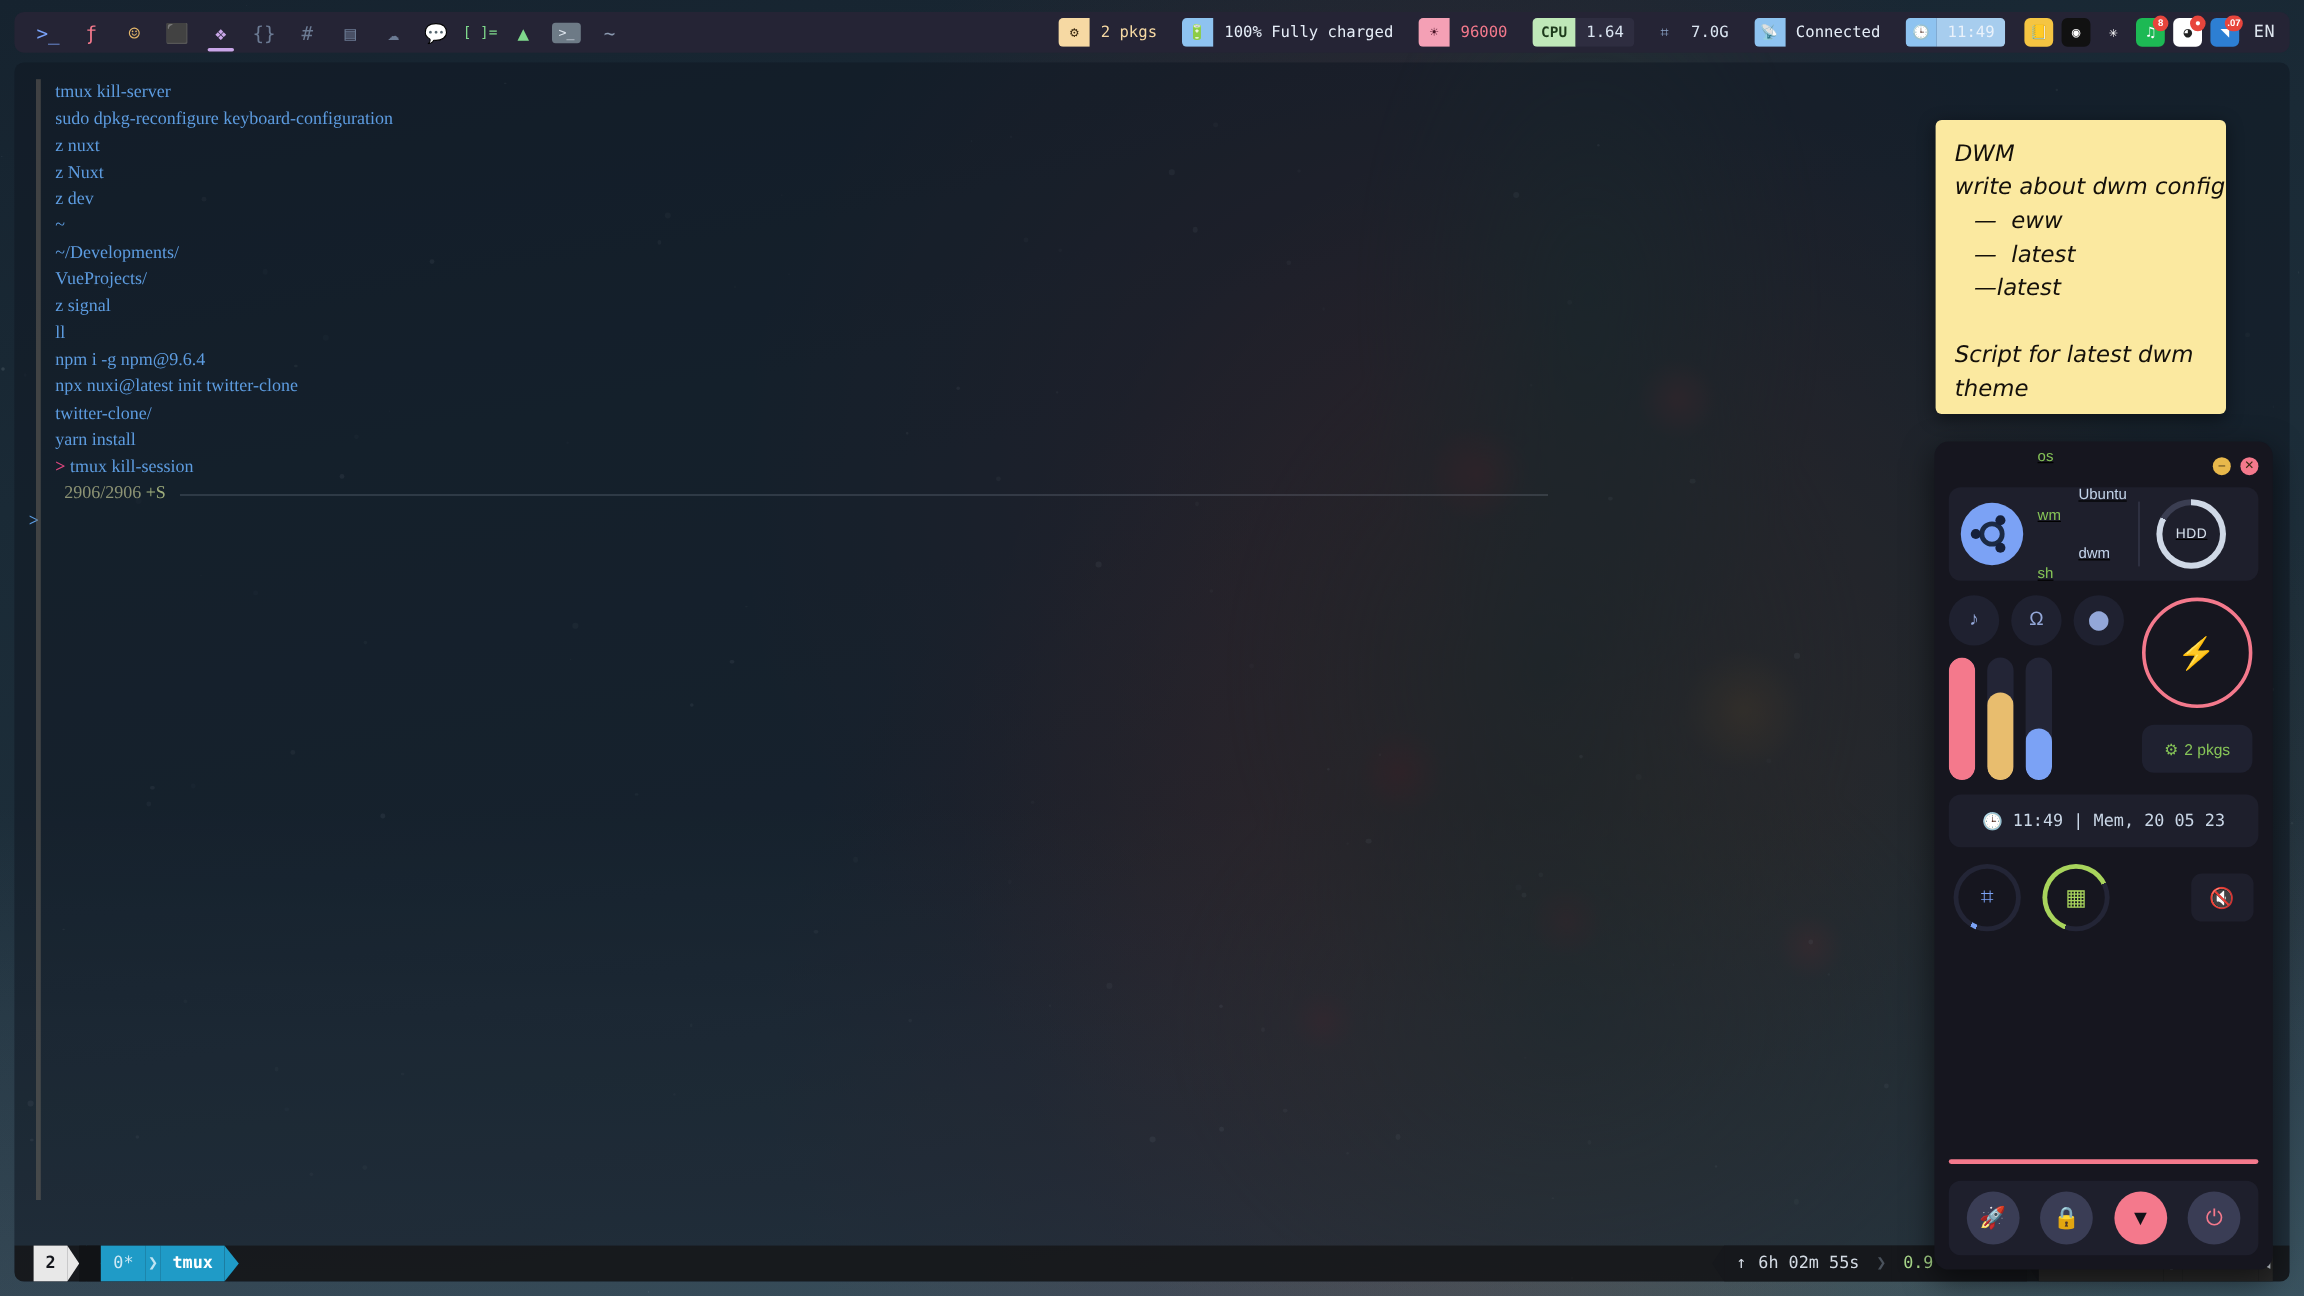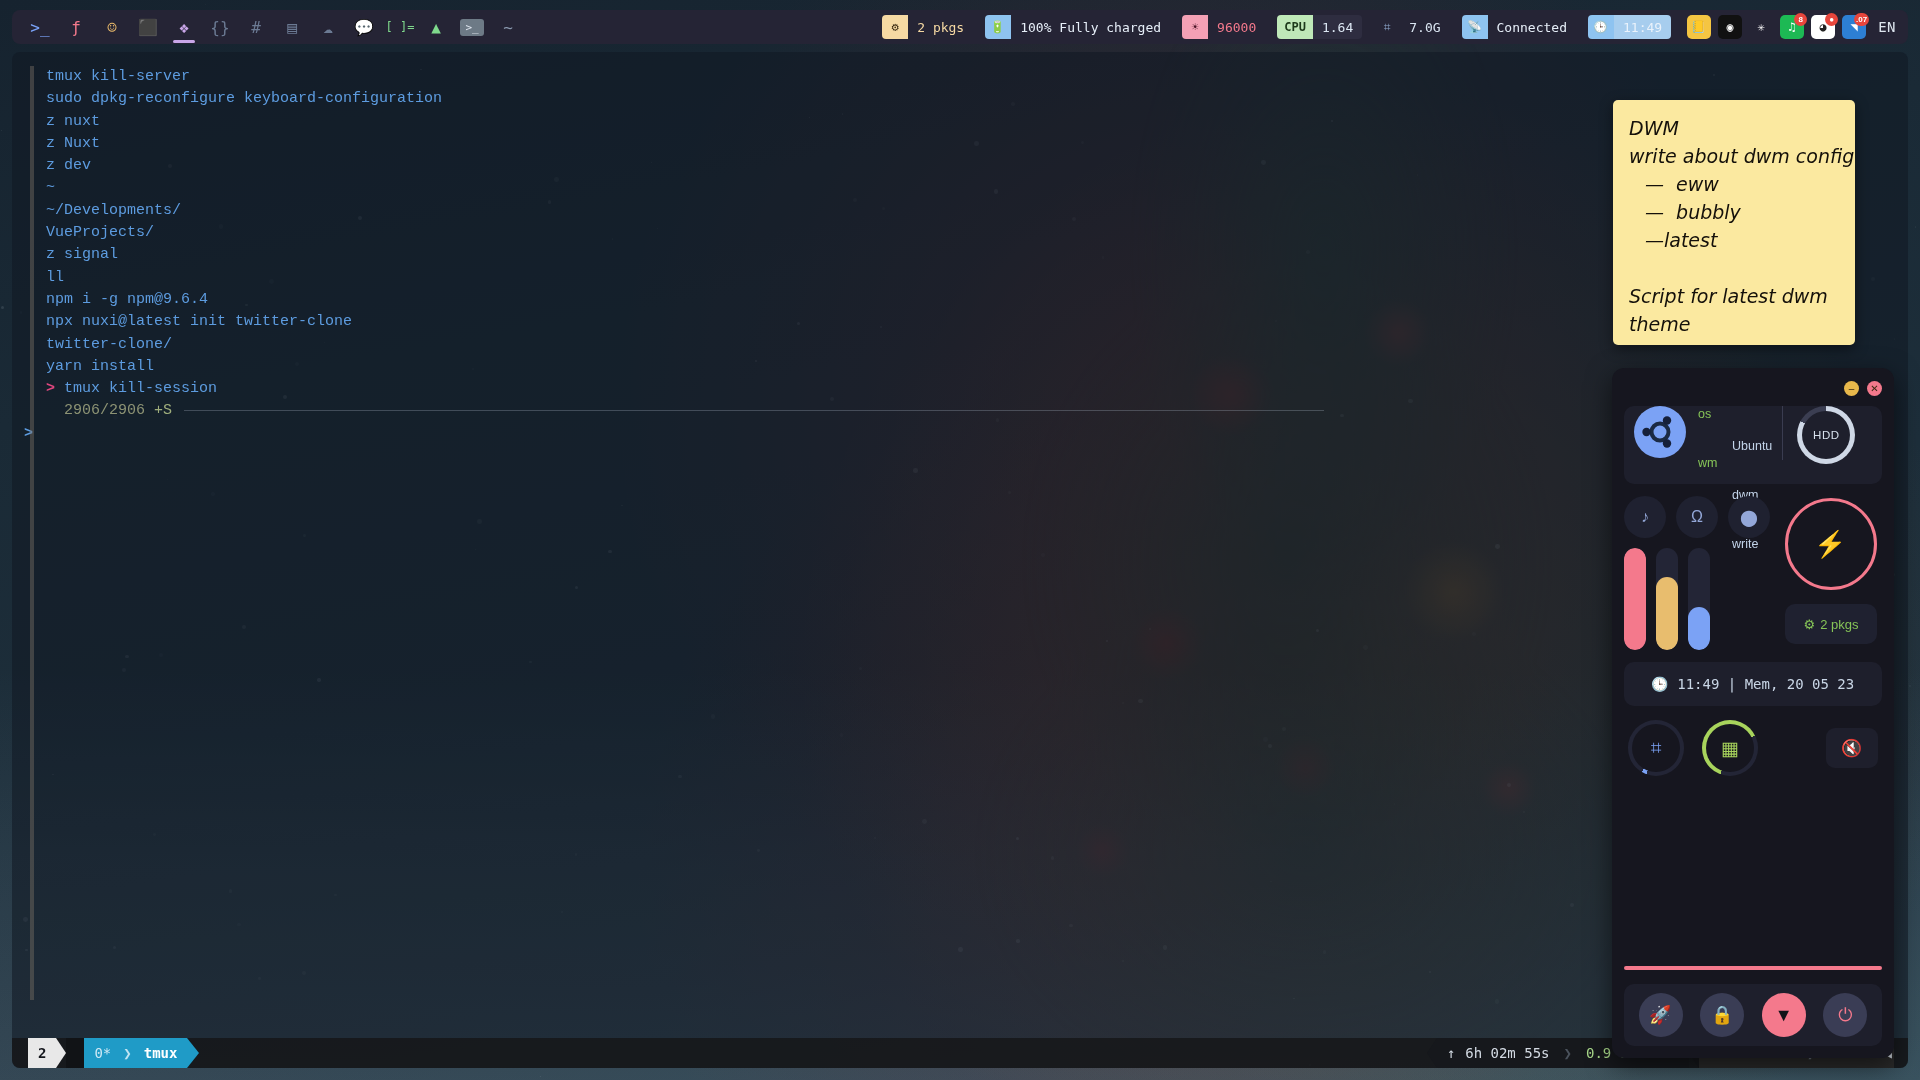--- a/index.html
+++ b/index.html
@@ -81,21 +81,21 @@
     position: absolute; left: 12px; top: 52px; right: 12px; bottom: 12px;
     border-radius: 8px; overflow: hidden;
     background: rgba(16,24,34,0.55);
     z-index: 10;
     display: flex; flex-direction: column;
   }
   #term-body { flex: 1; padding: 14px 0 0 0; position: relative; }
   #pane-bar { position: absolute; left: 18px; top: 14px; bottom: 38px; width: 4px; background: rgba(120,110,100,0.45); }
   #lines {
     padding-left: 34px; font-size: 15px; line-height: 22.3px;
-    color: #5d9ce0; font-family: Liberation Mono, monospace;
+    color: #5d9ce0; font-family: Liberation Serif, serif;
     white-space: pre;
   }
   .ln { height: 22.3px; }
   .prompt-mark { color: #e0477f; font-weight: bold; }
   .hint { color: #8d9374; }
   .hint .plus { color: #9fae7c; }
   .rule { display:inline-block; vertical-align: middle; height:1px; width: 1140px; background: rgba(150,160,175,0.35); margin-left: 12px; }
   #cursorline { color: #5d9ce0; font-weight: bold; }
 
   
@@ -131,21 +131,21 @@
     padding: 10px 12px 12px 12px;
     display: flex; flex-direction: column;
     font-family: "Liberation Sans", sans-serif;
     box-shadow: 0 8px 26px rgba(0,0,0,0.55);
   }
   #winbtns { display: flex; justify-content: flex-end; gap: 8px; height: 20px; align-items: center; }
   .wbtn { width: 15px; height: 15px; border-radius: 50%; display:flex; align-items:center; justify-content:center; font-size: 10px; color: #3a2a12; cursor: pointer; }
 
   .card { background: #1e1f2c; border-radius: 10px; }
 
-  #sysrow { margin-top: 8px; height: 78px; display: flex; padding: 0 10px; }
+  #sysrow { margin-top: 8px; height: 78px; display: flex; align-items: center; padding: 0 10px; text-decoration: underline; }
   #ubuntu-logo {
     width: 52px; height: 52px; border-radius: 50%;
     background: #7ba2f5; position: relative; flex: none;
   }
   #sysinfo { margin-left: 12px; font-size: 12.5px; line-height: 17px; font-family: "Liberation Sans", sans-serif; }
   #sysinfo .r { display: flex; }
   #sysinfo .k { color: #86c457; width: 34px; }
   #sysinfo .v { color: #c3d4ea; margin-top: 32px; }
   #vdiv { width: 1px; height: 54px; background: #3a3c50; margin-left: 10px; }
   #hdd-ring {
@@ -472,21 +472,21 @@
       <div class="seg" style="background:#2a2a2a;color:#e4eaf1;">11:49</div>
       <div class="seg" style="background:#2a2a2a;padding:0 2px;color:#cfd6de;">◀</div>
     </div>
   </div>
 </div>
 
 <div id="note">
     <div class="nl">DWM</div>
     <div class="nl">write about dwm config</div>
     <div class="nl ind">—  eww</div>
-    <div class="nl ind">—  bubbly</div>
+    <div class="nl ind">—  latest</div>
     <div class="nl ind">—latest</div>
     <div class="nl">&nbsp;</div>
     <div class="nl">Script for latest dwm</div>
     <div class="nl">theme</div>
   </div>
 
 <div id="dash">
 
   <div id="winbtns">
       <div class="wbtn" style="background: rgb(232, 184, 75);">

